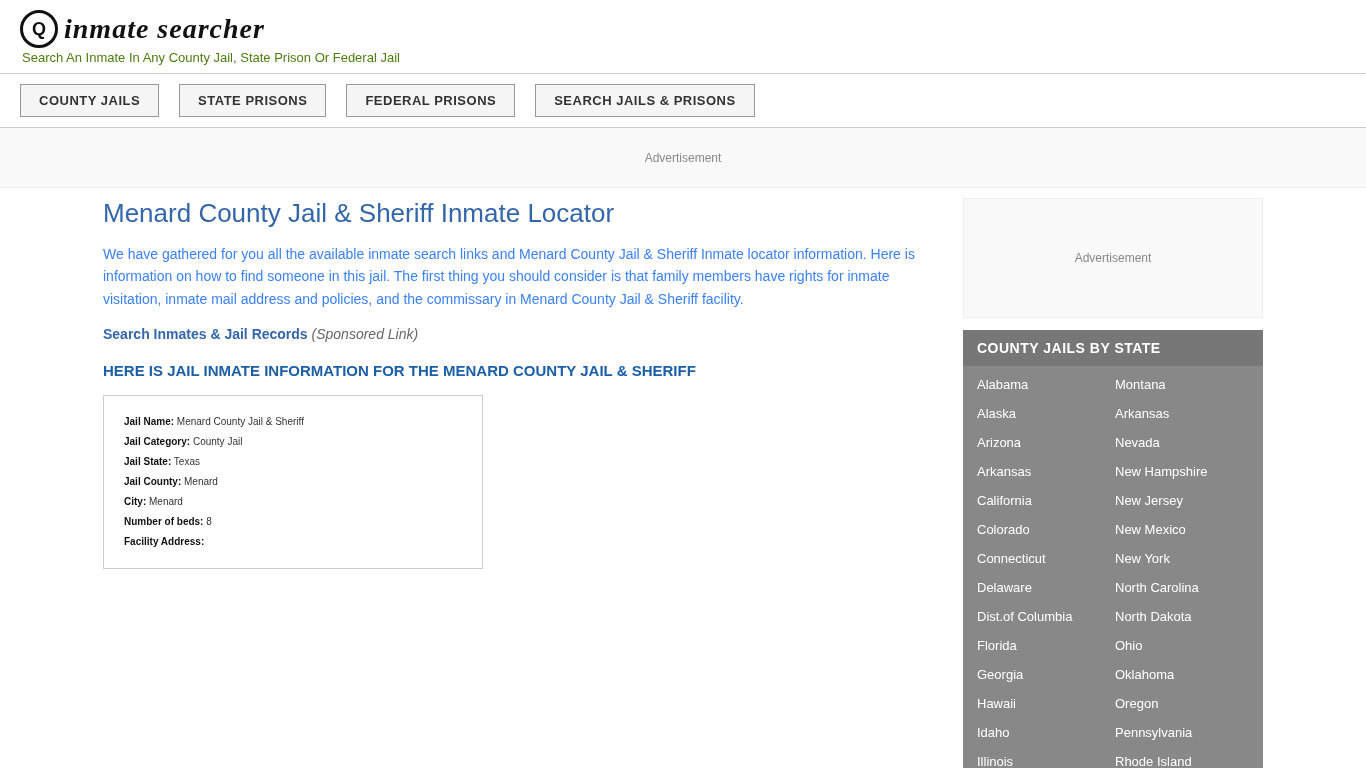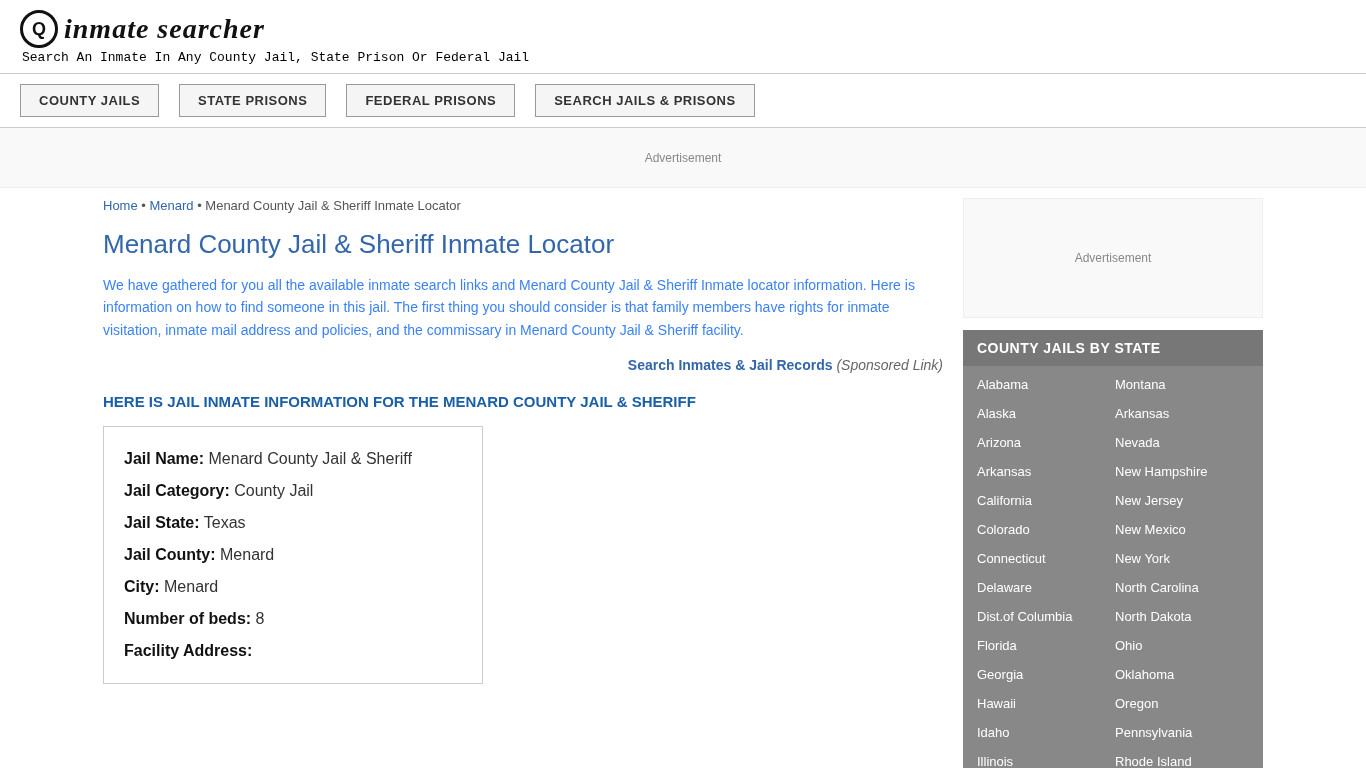--- a/index.html
+++ b/index.html
@@ -3,21 +3,21 @@
   <meta charset="utf-8">
   <style>
     * { margin: 0; padding: 0; box-sizing: border-box; }
     body { font-family: Arial, sans-serif; font-size: 14px; color: #333; background: #fff; }
 
     
     #header { padding: 10px 20px 8px 20px; border-bottom: 1px solid #ccc; }
     #logo-area { display: flex; align-items: center; gap: 6px; }
     #logo-icon { width: 38px; height: 38px; border: 3px solid #111; border-radius: 50%; display: flex; align-items: center; justify-content: center; font-size: 18px; font-weight: bold; color: #111; }
     #logo-text { font-size: 28px; font-weight: bold; font-family: Georgia, serif; letter-spacing: 1px; color: #111; font-style: italic; }
-    #tagline { font-size: 13px; color: #000000; margin-top: 2px; margin-left: 2px; font-family: Liberation Mono, monospace; }
+    #tagline { font-size: 13px; color: #4d7c0f; margin-top: 2px; margin-left: 2px; }
 
     
     #nav { display: flex; gap: 16px; padding: 10px 20px; border-bottom: 1px solid #ccc; }
     .nav-btn {
       border: 1px solid #999;
       background: #f5f5f5;
       padding: 8px 18px;
       font-size: 13px;
       font-weight: bold;
       color: #333;
@@ -40,29 +40,29 @@
     #breadcrumb { font-size: 13px; margin-bottom: 16px; color: #555; }
     #breadcrumb a { color: #3366aa; text-decoration: none; }
 
     
     #page-title { font-size: 26px; color: #3366aa; font-weight: normal; margin-bottom: 14px; }
 
     
     #intro-text { font-size: 14px; line-height: 1.6; color: #3b82f6; margin-bottom: 16px; }
 
     
-    #search-link { text-align: right; margin-bottom: 18px; font-size: 14px; }
+    #search-link { text-align: left; margin-bottom: 18px; font-size: 14px; }
     #search-link a { color: #3366aa; font-weight: bold; text-decoration: none; }
     #search-link .sponsored { color: #666; font-style: italic; }
 
     
     #info-header { font-size: 15px; font-weight: bold; color: #1a5fa8; text-transform: uppercase; margin-bottom: 14px; line-height: 1.4; }
 
     
-    #jail-card { border: 1px solid #ccc; padding: 16px 20px; font-size: 16px; line-height: 2; max-width: 380px; background: #fff; }
+    #jail-card { border: 1px solid #ccc; padding: 16px 20px; font-size: 10px; line-height: 2; max-width: 380px; background: #fff; }
     .jail-field { color: #333; }
     .jail-field strong { color: #111; }
 
     
     #sidebar { width: 300px; flex-shrink: 0; }
 
     #ad-sidebar { min-height: 120px; display: flex; align-items: center; justify-content: center; color: #888; font-size: 12px; background: #f9f9f9; border: 1px solid #eee; margin-bottom: 12px; }
 
     
     #state-box { background: #888; padding: 0; }
@@ -89,27 +89,20 @@
 </div>
 
 <div id="ad-banner">
   <span>Advertisement</span>
 </div>
 
 <div id="main">
 
   <div id="content">
 
-    <div id="breadcrumb">
-      <a href="#">Home</a>
-      •
-      <a href="#">Menard</a>
-      •
-      <span>Menard County Jail &amp; Sheriff Inmate Locator</span>
-    </div>
 
     <h1 id="page-title">Menard County Jail &amp; Sheriff Inmate Locator</h1>
 
     <p id="intro-text">We have gathered for you all the available inmate search links and Menard County Jail &amp; Sheriff Inmate locator information. Here is information on how to find someone in this jail. The first thing you should consider is that family members have rights for inmate visitation, inmate mail address and policies, and the commissary in Menard County Jail &amp; Sheriff facility.</p>
 
     <div id="search-link">
       <a href="#">Search Inmates &amp; Jail Records</a>
       <span class="sponsored">(Sponsored Link)</span>
     </div>
 

